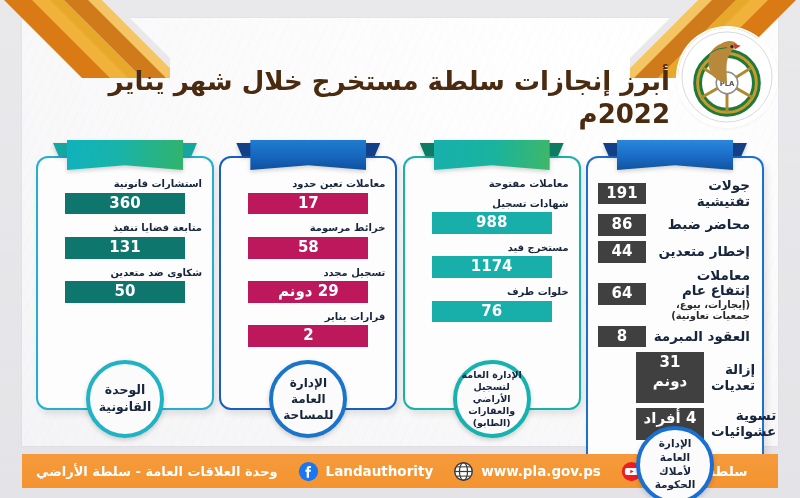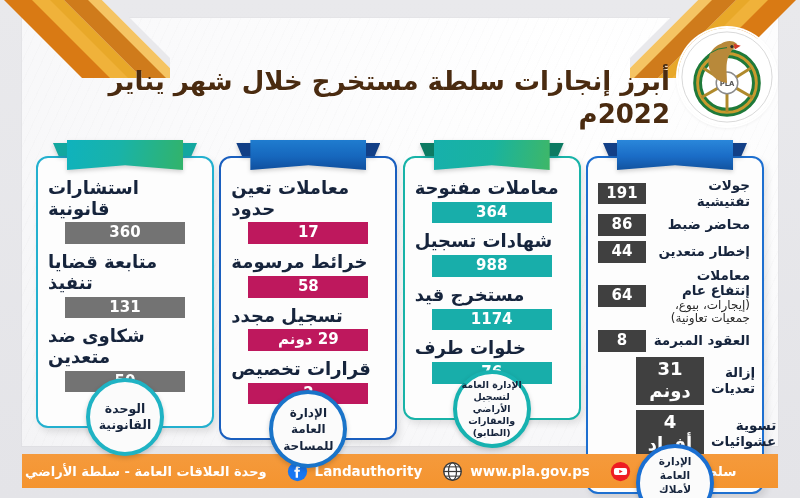--- a/index.html
+++ b/index.html
@@ -83,44 +83,44 @@
     min-height:196px;
     box-shadow:3px 4px 7px rgba(0,0,0,.10);
   }
   .card.c2{border-color:#1a5fbf;}
   .card.c3{border-color:#18b3a8;}
   .card.c4{border-color:#1d6fd0;}
 
   .rows{display:flex;flex-direction:column;gap:8px;}
   .row{display:flex;flex-direction:column;align-items:stretch;gap:3px;}
   .row .lbl{
-    text-align:left;font-size:18px;font-weight:bold;color:#16243c;direction:rtl;line-height:1.15;
+    text-align:right;font-size:10px;font-weight:bold;color:#16243c;direction:rtl;line-height:1.15;
   }
   .row .chip{
     align-self:center;min-width:104px;padding:1px 8px 2px;
     font-size:15px;font-weight:bold;color:#ffffff;text-align:center;
-    background:#737373;line-height:1.25;direction:rtl;
+    background:#0f766e;line-height:1.25;direction:rtl;
   }
   .card.c2 .chip{background:#be185d;}
   .card.c3 .chip{background:#18aeaa;}
 
   
   .rows.inline{gap:5px;}
   .rows.inline .row{
     flex-direction:row-reverse;align-items:center;justify-content:flex-start;gap:7px;
   }
   .rows.inline .row .lbl{
     flex:1;text-align:right;font-size:13.5px;padding-right:2px;
   }
   .rows.inline .row .chip{
     min-width:0;width:40px;padding:1px 4px 2px;background:#404040;font-size:15px;
   }
-  .rows.inline .row.wide .chip{width:auto;min-width:56px;padding:1px 6px 2px;font-size:18px;margin-left:38px;}
+  .rows.inline .row.wide .chip{width:auto;min-width:56px;padding:1px 6px 12px;font-size:15px;margin-left:38px;}
   .sublbl{
-    display:block;font-size:12px;font-weight:normal;color:#2a2a2a;line-height:1.1;margin-top:0px;
+    display:block;font-size:10px;font-weight:bold;color:#2a2a2a;line-height:1.1;margin-top:0px;
     direction:rtl;
   }
 
   .badge{
     position:absolute;left:50%;transform:translateX(-50%);
     bottom:-30px;width:78px;height:78px;border-radius:50%;
     background:#fbfbfb;border:4px solid #1fb3c4;
     display:flex;align-items:center;justify-content:center;text-align:center;
     font-size:12px;font-weight:bold;color:#16243c;line-height:1.35;direction:rtl;
     box-shadow:0 2px 5px rgba(0,0,0,.18);z-index:5;padding:3px;
@@ -129,21 +129,21 @@
   .badge.b2{border-color:#1a74c9;}
   .badge.b3{border-color:#17b2b0;font-size:9.5px;line-height:1.25;}
   .badge.b4{border-color:#1a6fd2;font-size:10.5px;line-height:1.3;}
   .badge.b1{font-size:12.5px;}
 
   
   .footer{
     position:absolute;left:22px;right:22px;bottom:10px;height:34px;
     background:linear-gradient(180deg,#f59a3c 0%,#f4942f 100%);
     display:flex;flex-direction:row-reverse;align-items:center;
-    padding:0 3px;gap:20px;box-sizing:border-box;
+    padding:0 14px;gap:20px;box-sizing:border-box;
   }
   .f-unit{
     font-size:13px;font-weight:bold;color:#ffffff;direction:rtl;white-space:nowrap;
   }
   .f-item{display:flex;flex-direction:row-reverse;align-items:center;gap:7px;}
   .f-item .txt{font-size:13.5px;font-weight:bold;color:#ffffff;white-space:nowrap;}
   .f-item .txt.ltr{direction:ltr;}
   .ico{width:21px;height:21px;display:block;flex:0 0 auto;}
 </style>
 </head>
@@ -235,39 +235,38 @@
           </div>
           <div class="row">
             <span class="lbl">خرائط مرسومة</span>
             <span class="chip">58</span>
           </div>
           <div class="row">
             <span class="lbl">تسجيل مجدد</span>
             <span class="chip">29 دونم</span>
           </div>
           <div class="row">
-            <span class="lbl">قرارات تخصيص</span>
+            <span class="lbl">قرارات يناير</span>
             <span class="chip">2</span>
           </div>
         </div>
         <div class="badge b2">الإدارة العامة للمساحة</div>
       </div>
     </div>
 
     <div class="col">
       <div class="ribbon">
         <span class="tail l" style="background:#0d7a62"></span>
         <span class="tail r" style="background:#0d7a62"></span>
         <span class="rib" style="background:linear-gradient(100deg,#17b0ac 0%,#19b39f 50%,#3fb767 100%)"></span>
       </div>
       <div class="card c3">
         <div class="rows">
           <div class="row">
             <span class="lbl">معاملات مفتوحة</span>
-            <span class="chip">364</span>
           </div>
           <div class="row">
             <span class="lbl">شهادات تسجيل</span>
             <span class="chip">988</span>
           </div>
           <div class="row">
             <span class="lbl">مستخرج قيد</span>
             <span class="chip">1174</span>
           </div>
           <div class="row">

